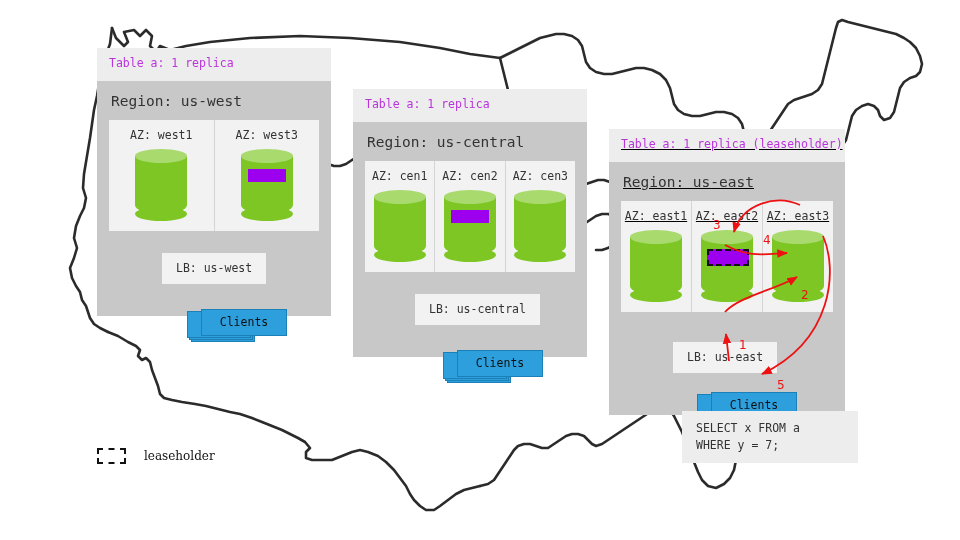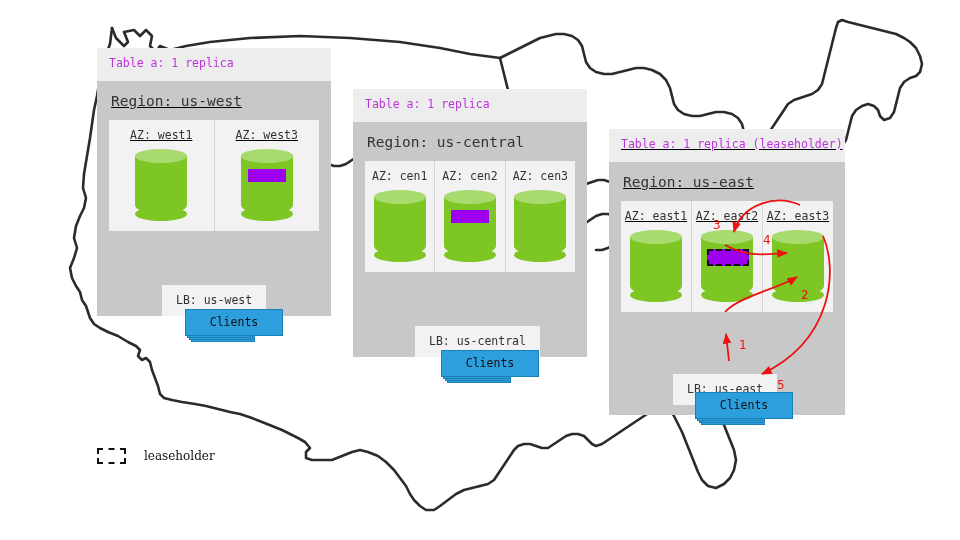--- a/index.html
+++ b/index.html
@@ -95,43 +95,42 @@
   }
 
   .lb-box{
     position:absolute;
     background:#f2f2f2;
     color:#333333;
     font-size:11.5px;
     padding:8px 14px 9px 14px;
     white-space:nowrap;
     z-index:6;
-    margin-top:32px;
   }
 
   
   .clients{
     position:absolute;
     z-index:6;
     width:62px;height:25px;
   }
   .clients .sheet{
     position:absolute;
     width:62px;height:25px;
     background:#2e9fdd;
     border:1px solid #1b7fb8;
   }
   .clients .s3{left:6px;top:6px;}
   .clients .s2{left:4px;top:4px;}
   .clients .s1{left:2px;top:2px;}
   .clients .s0{
-    left:0;top:0;
+    left:16px;top:0;
     display:flex;align-items:center;justify-content:center;
     color:#111111;font-size:11.5px;
-    padding:0 17px;
+    padding:0 11px;
     width:auto;min-width:62px;
   }
 
   
   .sql-box{
     position:absolute;
     background:#ededed;
     color:#333333;
     font-size:11.5px;
     line-height:1.45;
@@ -251,21 +250,21 @@
       <path d="M486,230 L492,226 L498,226 L504,230 L508,236 L508,244
                L504,250 L498,252 L492,250 L488,244 L486,238 Z" stroke-width="2.2"></path>
       <path d="M556,214 L560,220 L566,224 L572,226 L578,226 L584,224
                L590,220 L596,216 L602,214 L608,214 L614,216 L618,222
                L620,230 L618,238 L614,244 L608,248 L602,250 L596,250"></path>
     </g>
   </svg>
 
   <div class="region-panel" id="panel-us-west" style="left:97px;top:48px;width:234px;">
     <div class="table-header">Table a: 1 replica</div>
-    <div class="region-body" style="height:235px;text-decoration:underline;">
+    <div class="region-body" style="height:235px;">
       <div class="region-title">Region: us-west</div>
       <div class="az-row">
         <div class="az-cell">
           <span class="az-label">AZ: west1</span>
           <div class="cyl-wrap">
             <div class="cyl-bottom"></div>
             <div class="cyl-body"></div>
             <div class="cyl-top"></div>
           </div>
         </div>
@@ -364,20 +363,22 @@
       <div class="lb-box" style="left:64px;top:180px;">LB: us-east</div>
       <div class="clients" style="left:86px;top:230px;">
         <div class="sheet s3"></div>
         <div class="sheet s2"></div>
         <div class="sheet s1"></div>
         <div class="sheet s0">Clients</div>
       </div>
     </div>
   </div>
 
+  <div class="sql-box" style="left:682px;top:411px;width:148px;">SELECT x FROM a
+WHERE y = 7;</div>
 
   <div class="legend">
     <span class="legend-swatch"></span>
     <span class="legend-text">leaseholder</span>
   </div>
 
   <svg id="arrows" viewBox="0 0 960 540" aria-hidden="true">
     <defs>
       <marker id="ah" viewBox="0 0 10 10" refX="9" refY="5" markerWidth="6" markerHeight="6" orient="auto-start-reverse">
         <path d="M0,1 L10,5 L0,9 z" fill="#ee1111"></path>

